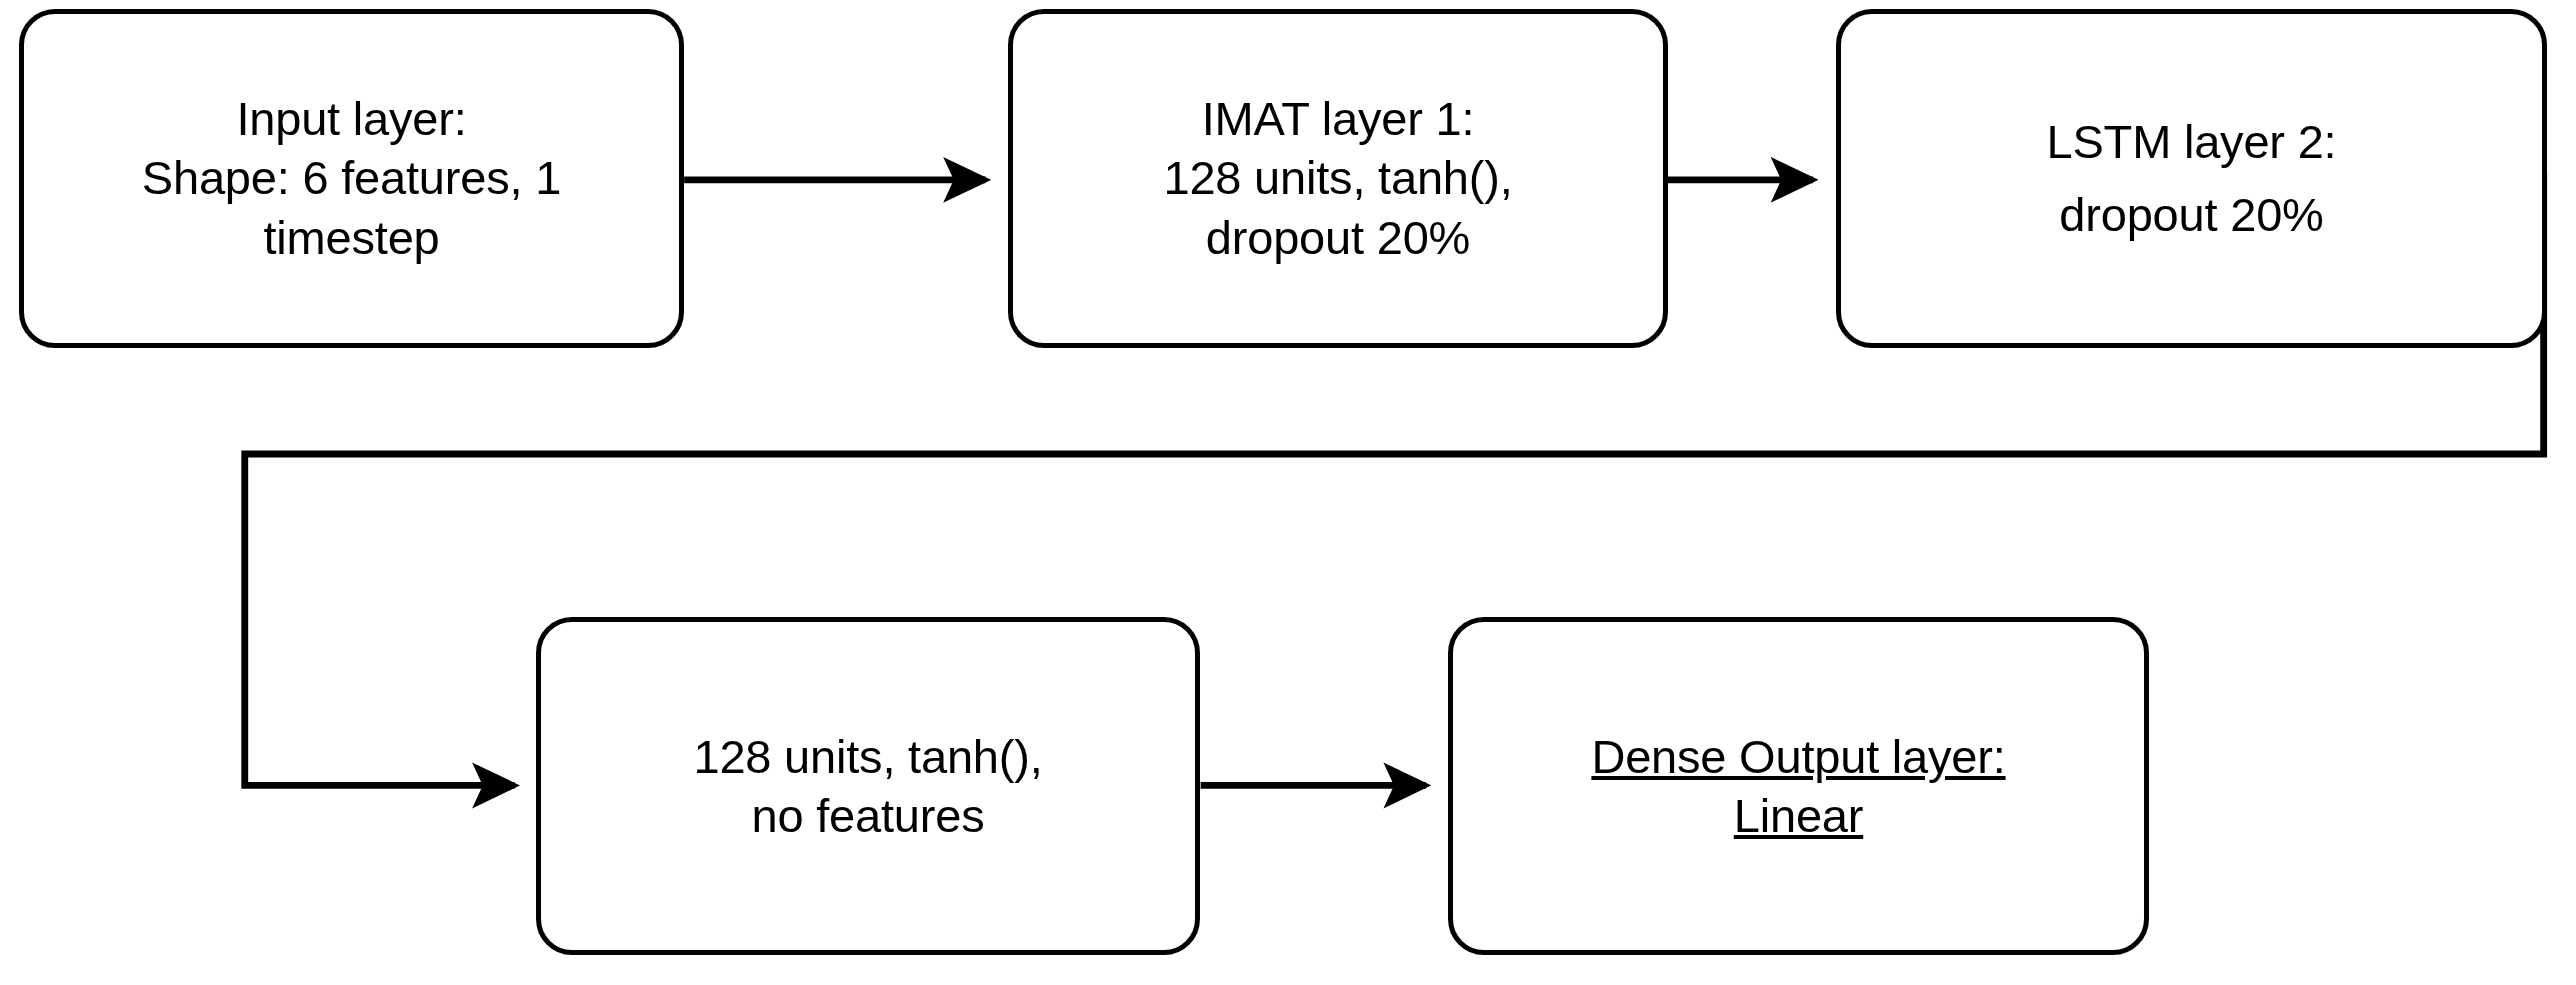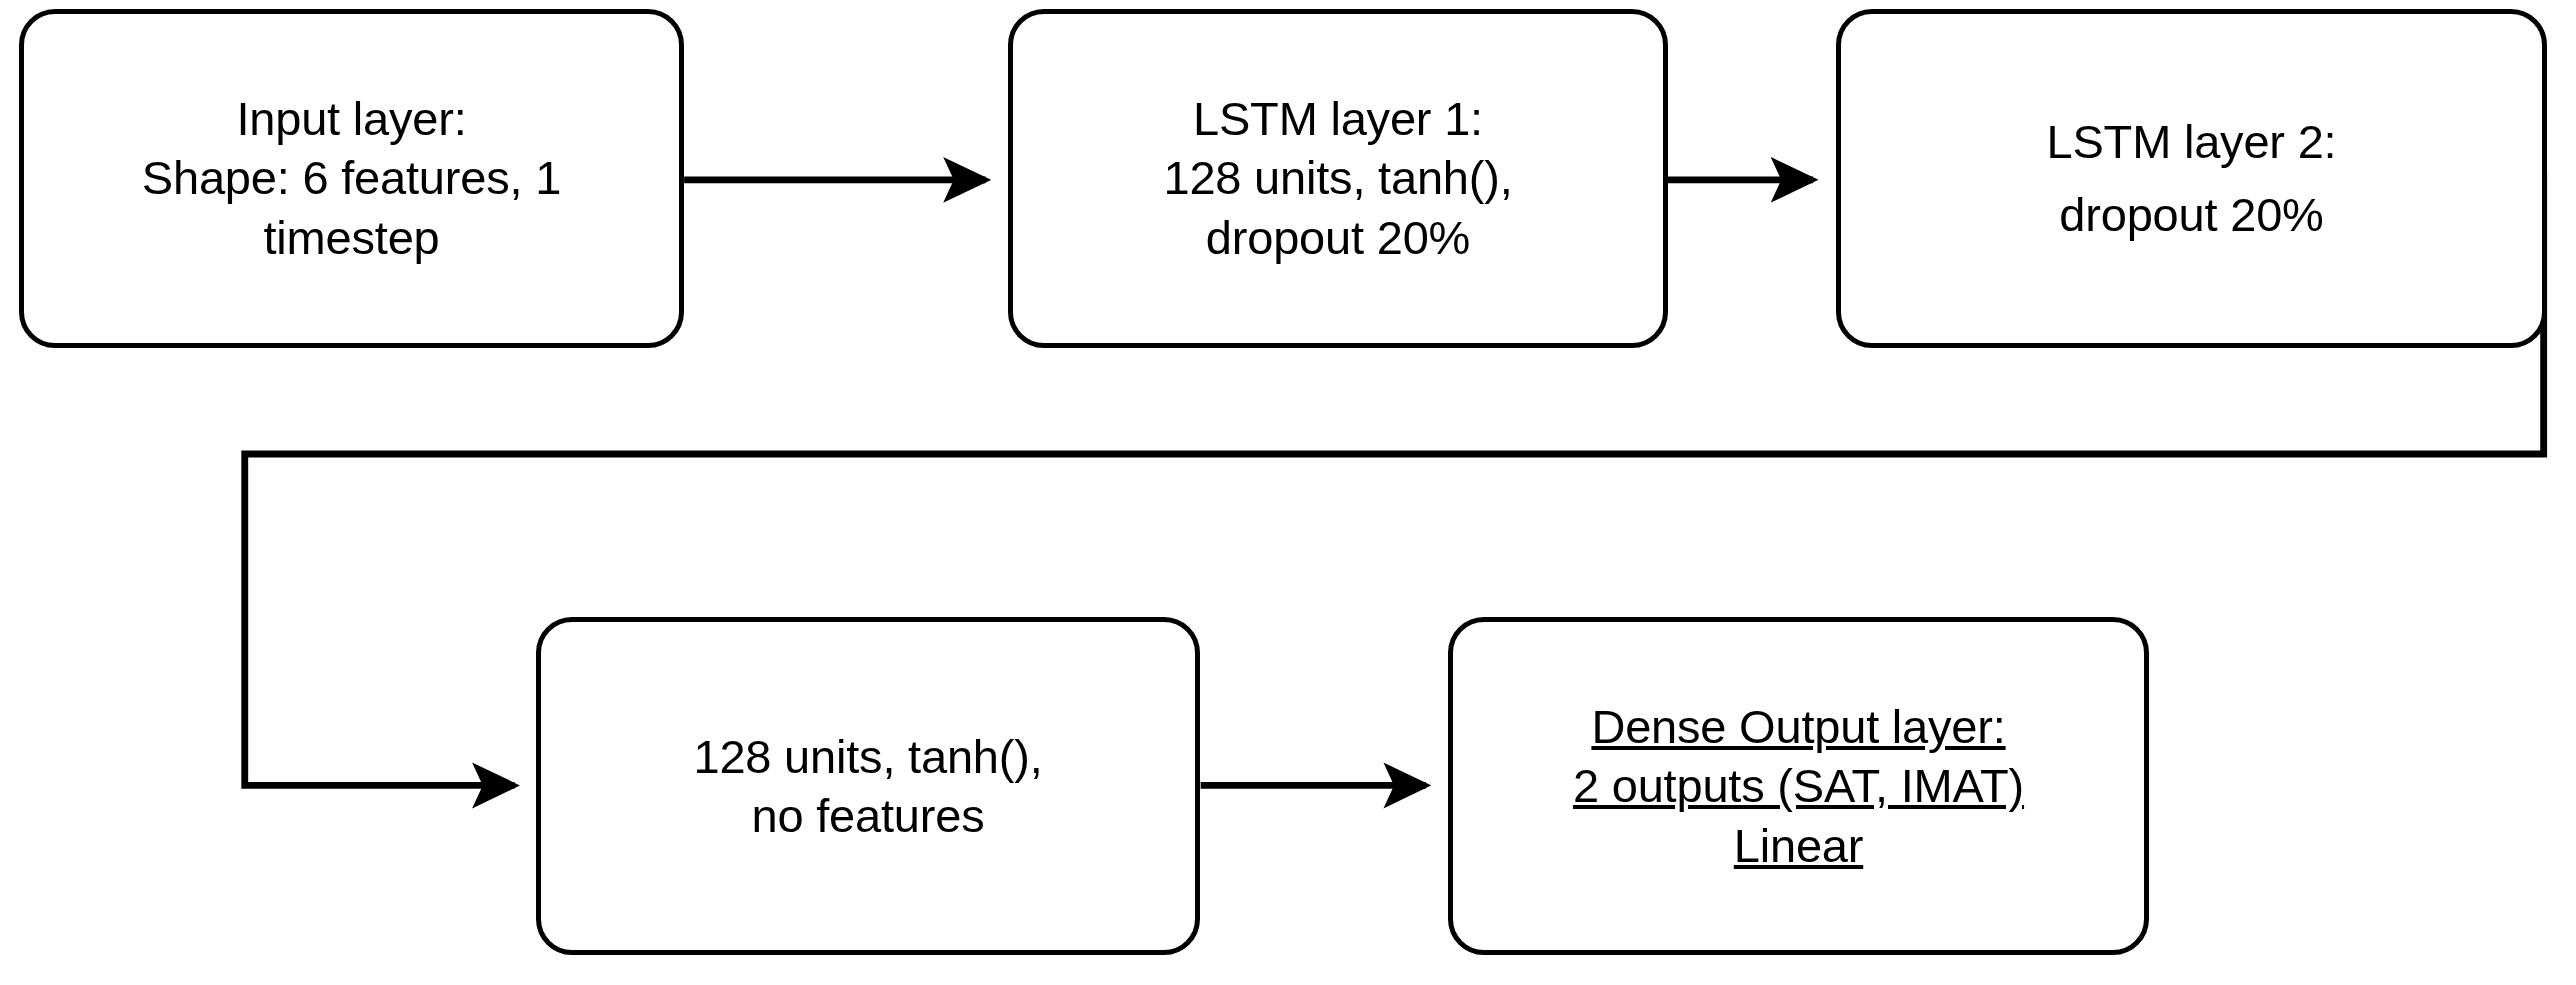--- a/index.html
+++ b/index.html
@@ -65,35 +65,34 @@
     <path d="M 1401 917 L 1664 917" fill="none" stroke="#000000" stroke-width="8" marker-end="url(#arrowhead)"></path>
   </svg>
 
   <div class="node-box" style="left:19px; top:8.6px; width:665px; height:339px;">
     <span class="node-line">Input layer:</span>
     <span class="node-line">Shape: 6 features, 1</span>
     <span class="node-line">timestep</span>
   </div>
 
   <div class="node-box" style="left:1008px; top:8.6px; width:660px; height:339px;">
-    <span class="node-line">LSTM layer 1:</span>
+    <span class="node-line">IMAT layer 1:</span>
     <span class="node-line">128 units, tanh(),</span>
     <span class="node-line">dropout 20%</span>
   </div>
 
   <div class="node-box" style="left:1836px; top:8.6px; width:711px; height:339px;gap:14px;">
     <span class="node-line">LSTM layer 2:</span>
     <span class="node-line">dropout 20%</span>
   </div>
 
   <div class="node-box" style="left:536px; top:617px; width:664px; height:338px;">
     <span class="node-line">128 units, tanh(),</span>
     <span class="node-line">no features</span>
   </div>
 
   <div class="node-box" style="left:1448px; top:617px; width:701px; height:338px;text-decoration:underline;">
     <span class="node-line">Dense Output layer:</span>
-    <span class="node-line">2 outputs (SAT, IMAT)</span>
     <span class="node-line">Linear</span>
   </div>
 
 </div>
 
 
 </body></html>

